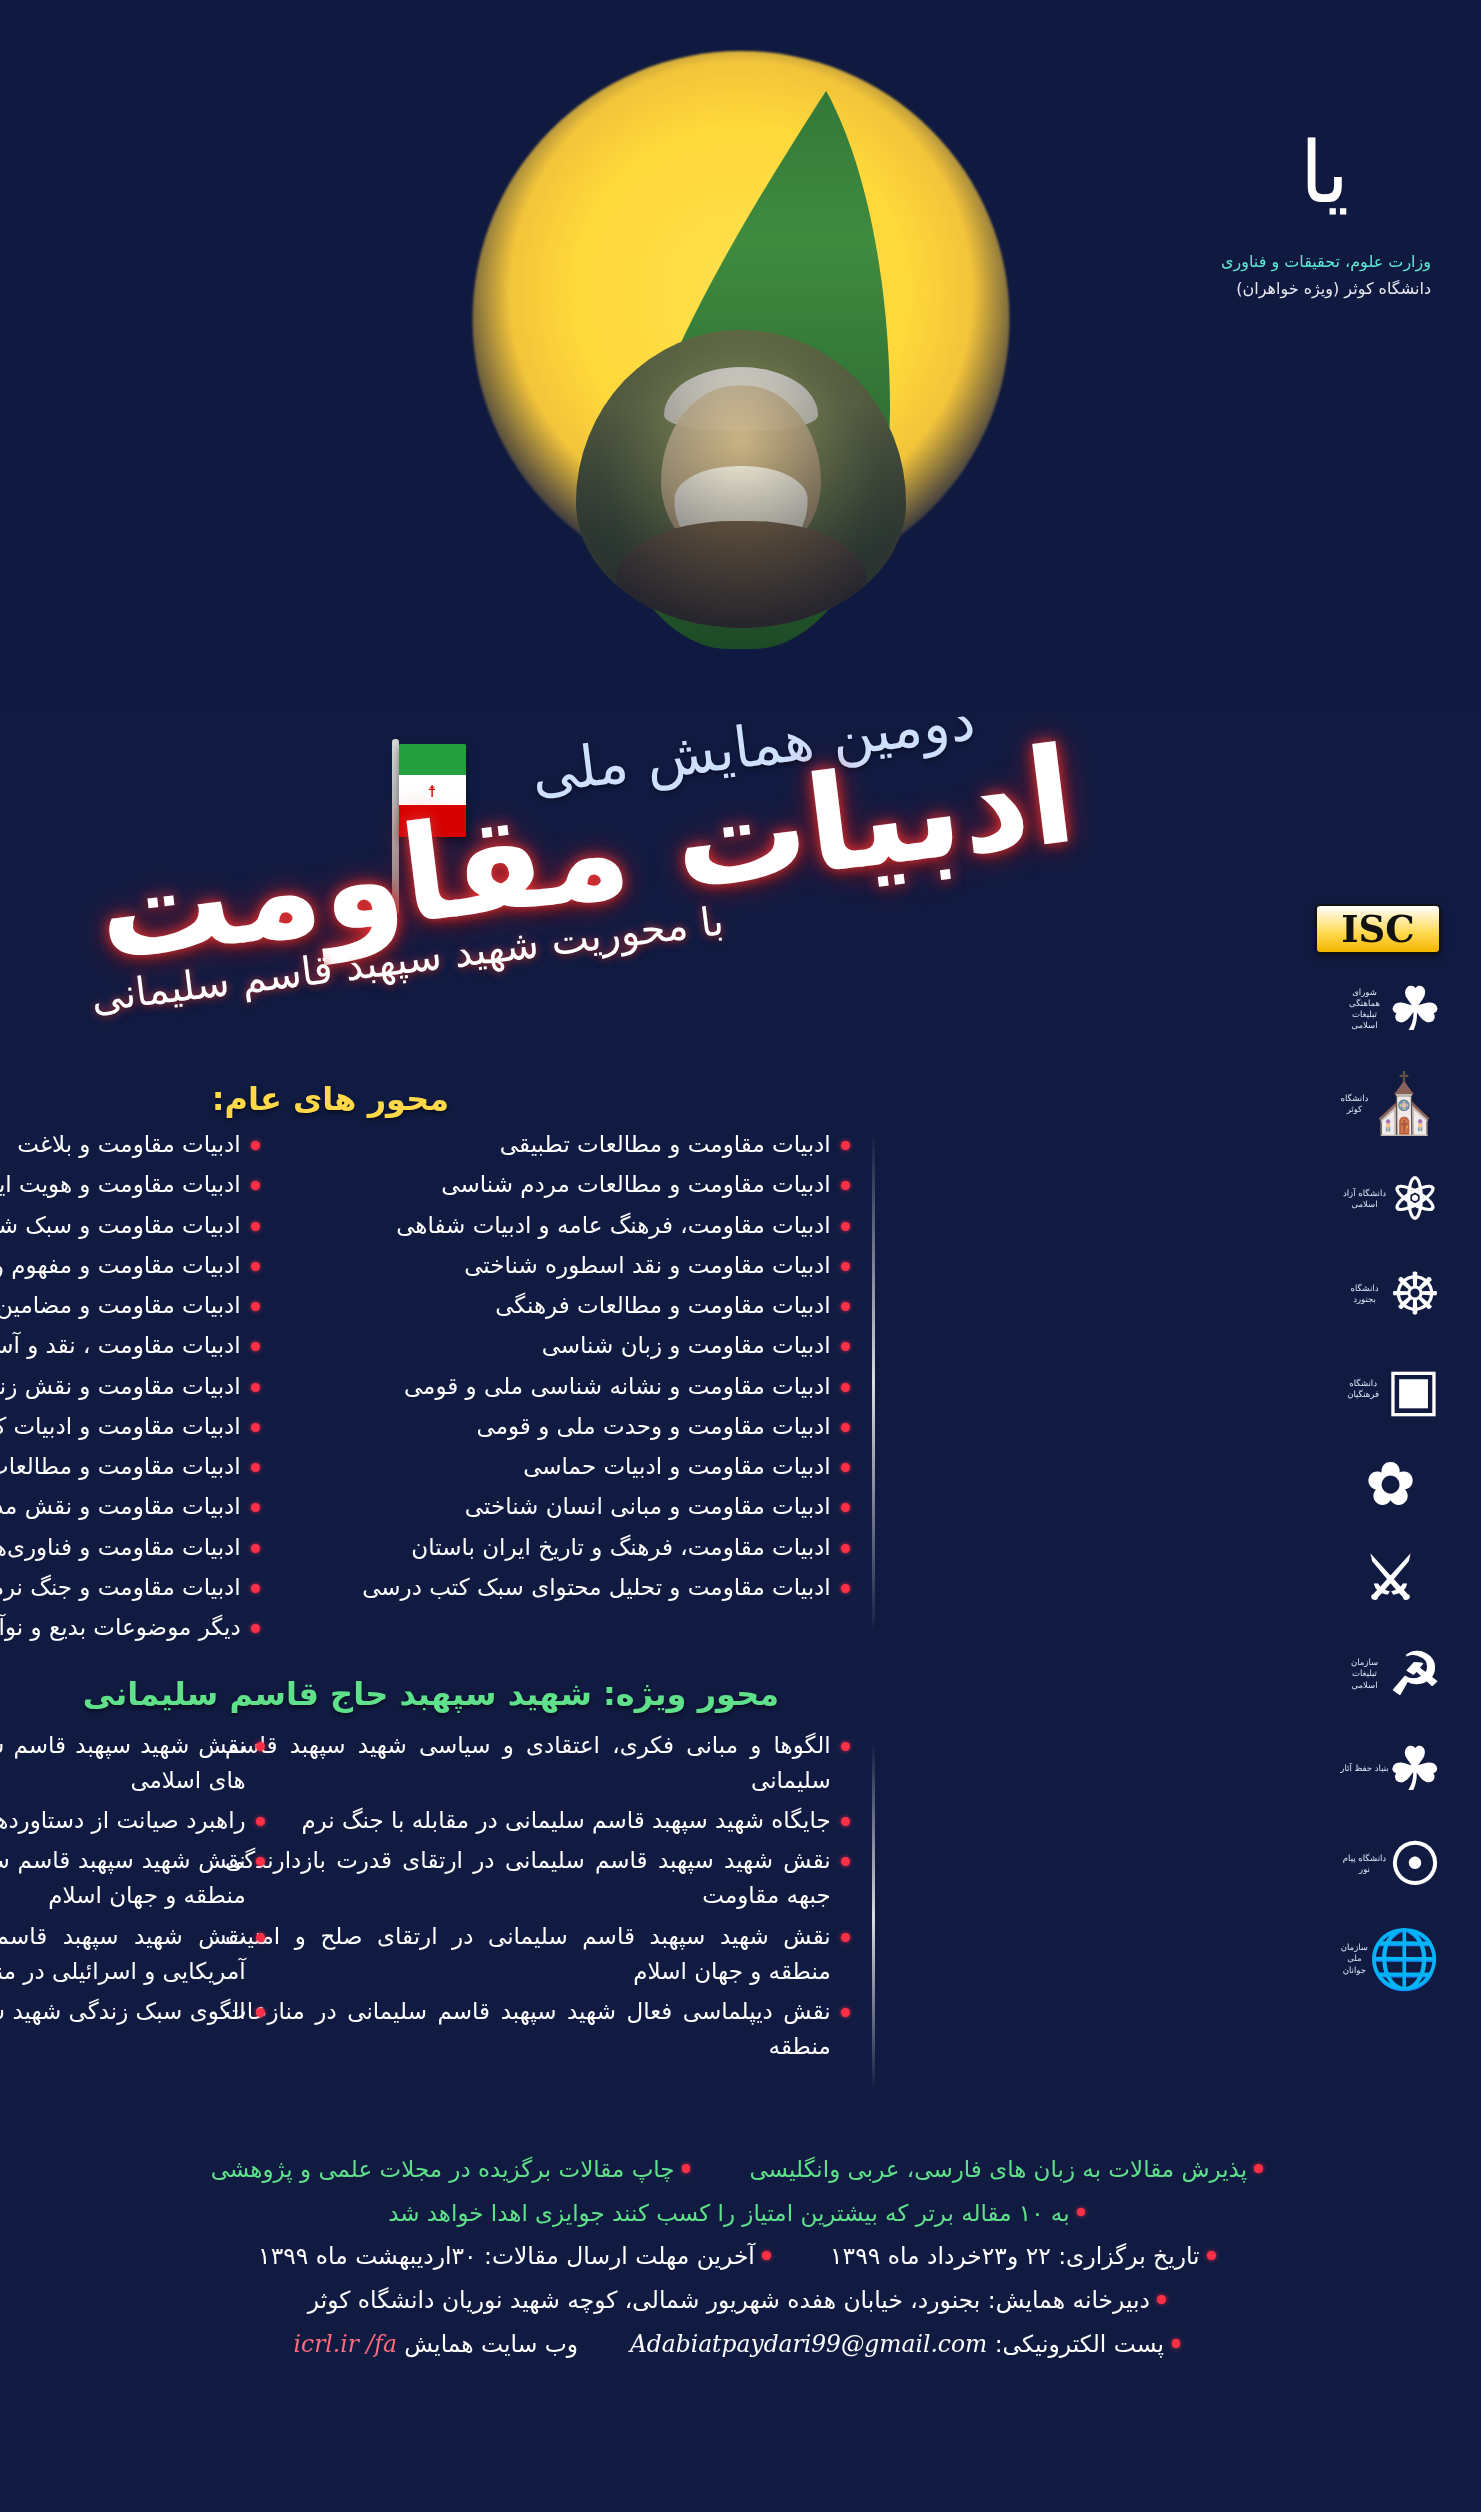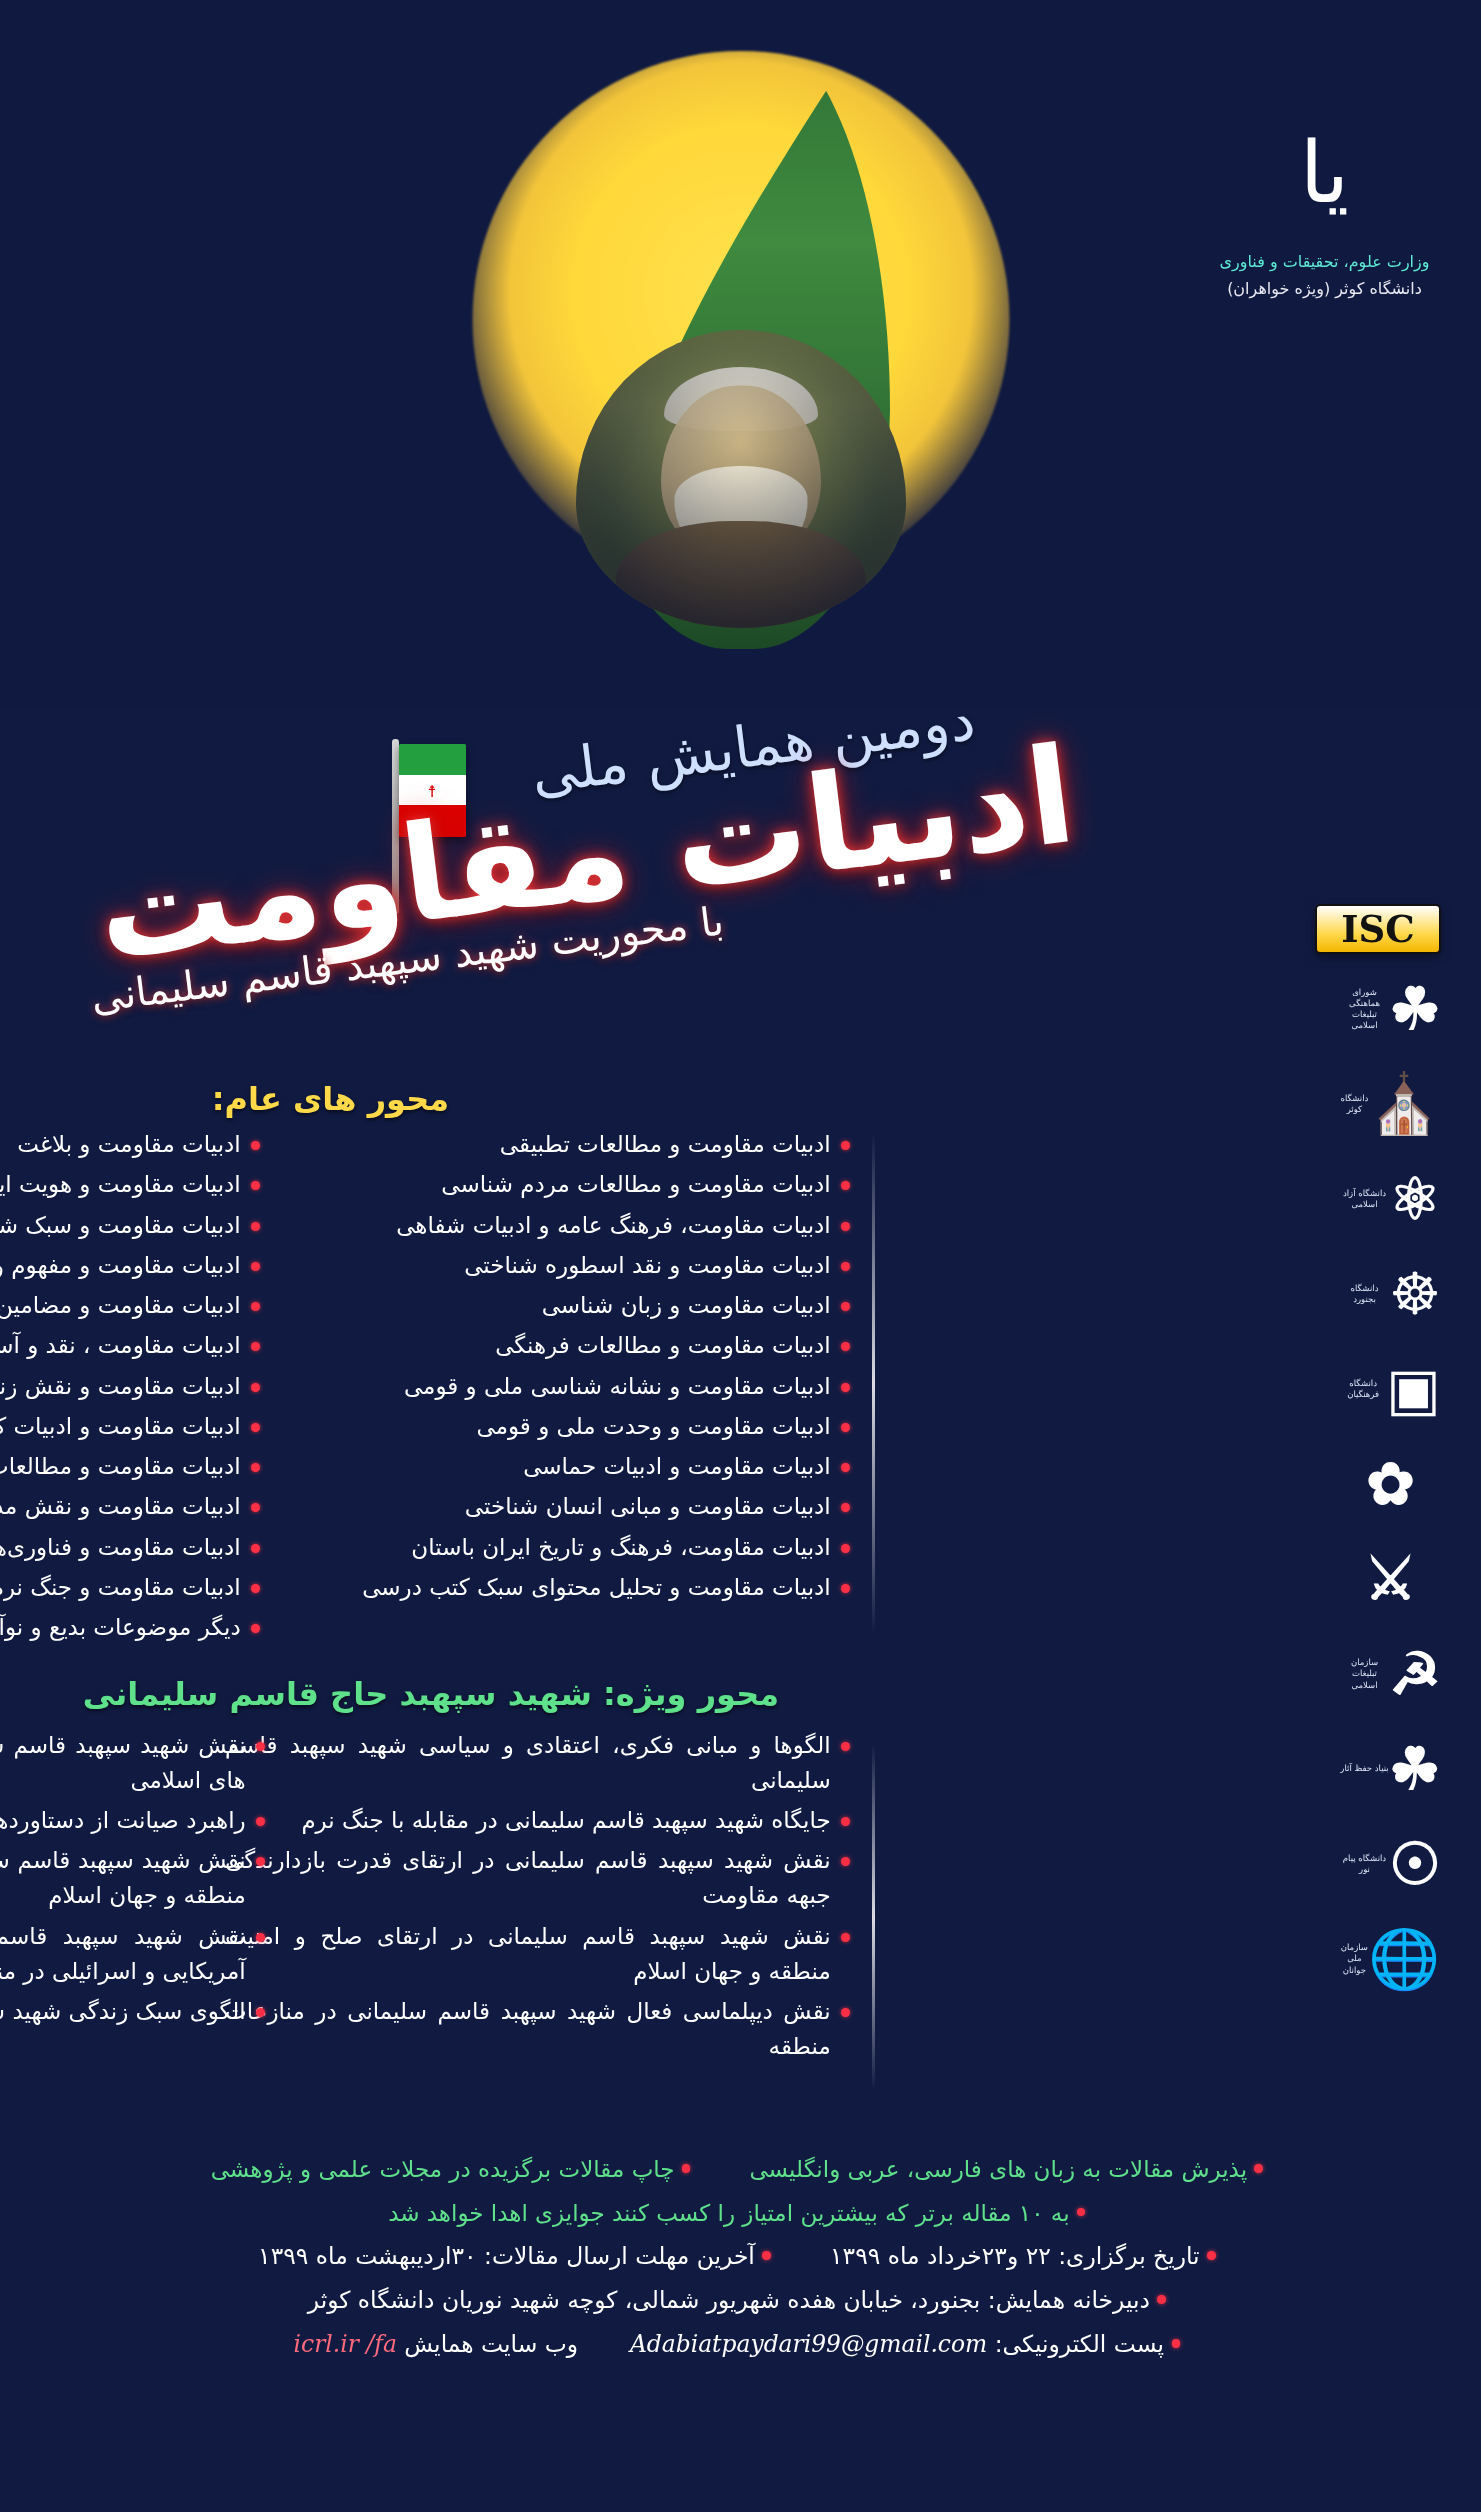--- a/index.html
+++ b/index.html
@@ -66,21 +66,21 @@
     width:250px;height:128px;border-radius:46% 46% 0 0;
     background:linear-gradient(180deg,#5e4a36 0%,#3a2e22 100%);
   }
   .portrait .shade{
     position:absolute;inset:0;
     background:radial-gradient(ellipse at 50% 38%, rgba(255,225,120,0.18), rgba(10,20,50,0.55) 75%);
   }
 
   
   .univ-emblem{
-    position:absolute;top:106px;left:1218px;width:213px;text-align:center;
+    position:absolute;top:106px;left:1218px;width:213px;text-align:right;
   }
   .univ-emblem .mark{
     width:133px;height:133px;margin:0 auto 8.5px auto;
     border-radius:5.3px;
     display:flex;align-items:center;justify-content:center;
     color:#ffffff;font-size:85px;line-height:1;
     font-family:"DejaVu Serif","Liberation Serif",serif;
   }
   .univ-emblem .cap1{font-size:16px;color:#5eead4;line-height:1.7;}
   .univ-emblem .cap2{font-size:16px;color:#e8e8f0;line-height:1.7;}
@@ -267,22 +267,22 @@
   </div>
 
   <div class="sec-head" style="top:1080px;right:1032px;">محور های عام:</div>
 
   <div class="cols" style="top:1127px;right:628px;width:617px;">
     <ul class="topics">
       <li>ادبیات مقاومت و مطالعات تطبیقی</li>
       <li>ادبیات مقاومت و مطالعات مردم شناسی</li>
       <li>ادبیات مقاومت، فرهنگ عامه و ادبیات شفاهی</li>
       <li>ادبیات مقاومت و نقد اسطوره شناختی</li>
+      <li>ادبیات مقاومت و مطالعات فرهنگی</li>
       <li>ادبیات مقاومت و زبان شناسی</li>
-      <li>ادبیات مقاومت و مطالعات فرهنگی</li>
       <li>ادبیات مقاومت و نشانه شناسی ملی و قومی</li>
       <li>ادبیات مقاومت و وحدت ملی و قومی</li>
       <li>ادبیات مقاومت و ادبیات حماسی</li>
       <li>ادبیات مقاومت و مبانی انسان شناختی</li>
       <li>ادبیات مقاومت، فرهنگ و تاریخ ایران باستان</li>
       <li>ادبیات مقاومت و تحلیل محتوای سبک کتب درسی</li>
     </ul>
   </div>
 
   <div class="vdivider" style="top:1133px;right:606px;height:500px;"></div>

